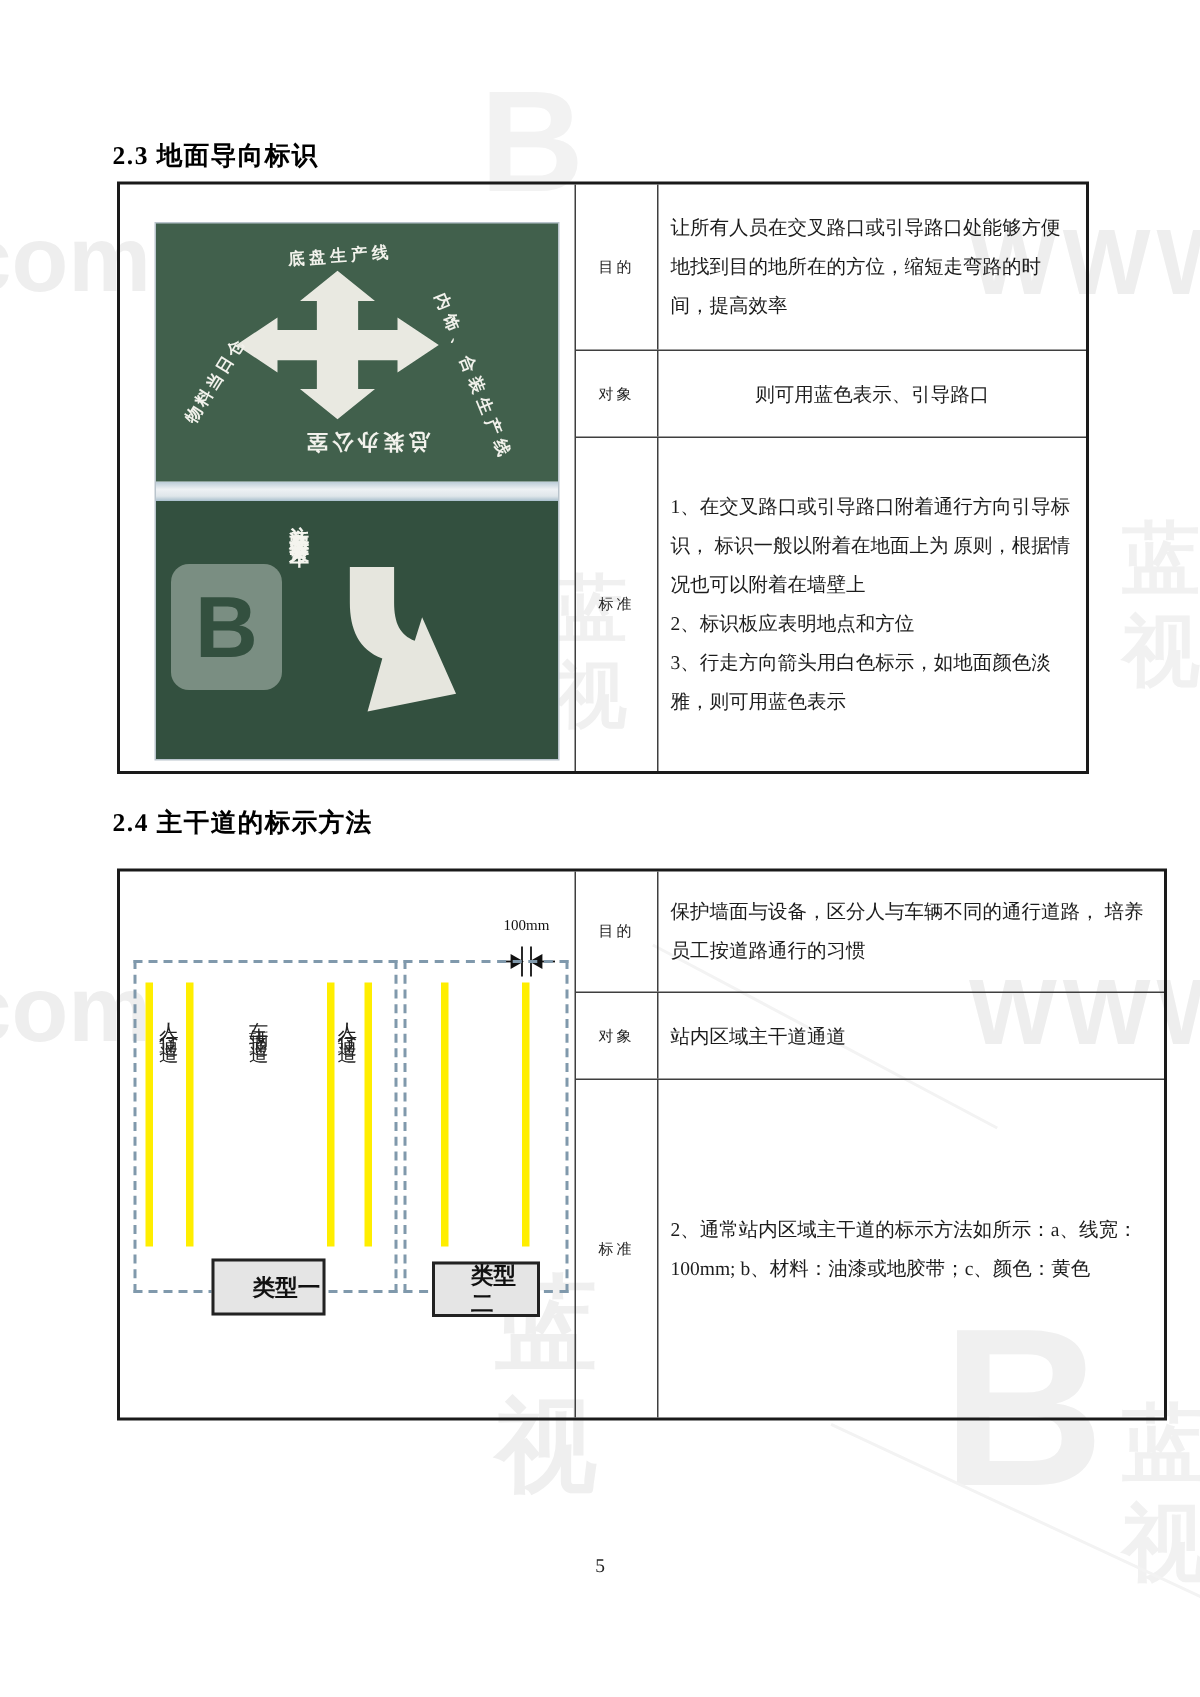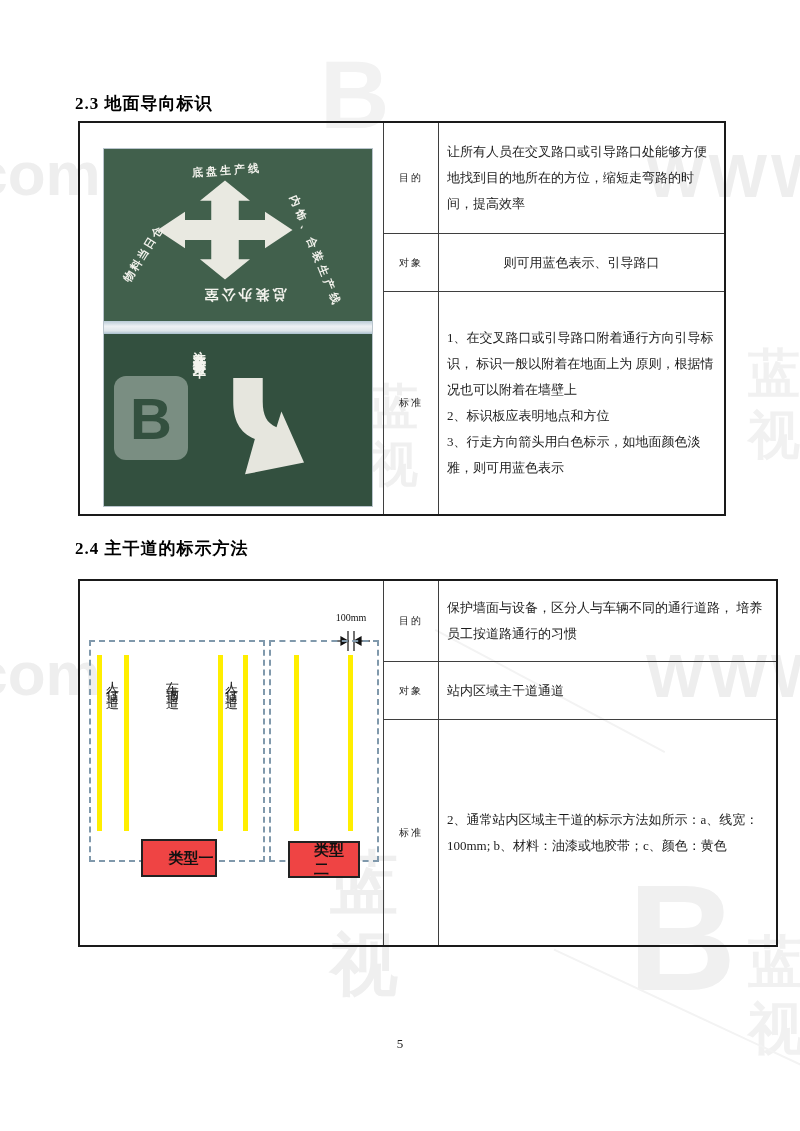--- a/index.html
+++ b/index.html
@@ -73,21 +73,21 @@
   .dash2{left:189px;top:59px;width:110px;height:222px;}
   .yline{position:absolute;width:5px;top:74px;height:176px;background:#ffee00;}
   .yl1{left:17px;} .yl2{left:44px;} .yl3{left:138px;} .yl4{left:163px;}
   .yl5{left:214px;} .yl6{left:268px;}
   .lane-label{position:absolute;top:90px;height:140px;writing-mode:vertical-rl;font-size:13px;
               letter-spacing:5px;color:#222;line-height:14px;}
   .lane1{left:25px;} .lane2{left:85px;} .lane3{left:144px;}
   .dim-label{position:absolute;left:244px;top:31px;width:54px;text-align:center;font-size:10px;
              font-family:"Liberation Serif",serif;color:#111;}
   .dim-arrows{position:absolute;left:252px;top:49px;}
-  .type-box{position:absolute;background:#ef4444;border:2px solid #222;box-sizing:border-box;
+  .type-box{position:absolute;background:#e5e5e5;border:2px solid #222;box-sizing:border-box;
             display:flex;align-items:center;justify-content:center;font-size:15px;font-weight:bold;color:#111;padding-left:24px;}
   .type1{left:61px;top:258px;width:76px;height:38px;}
   .type2{left:208px;top:260px;width:72px;height:37px;}
 
   .page-num{position:absolute;left:0;top:1036px;width:800px;text-align:center;font-size:13px;color:#222;}
 </style>
 </head>
 <body>
 
 <div class="wm wm-com-top">.com</div>

